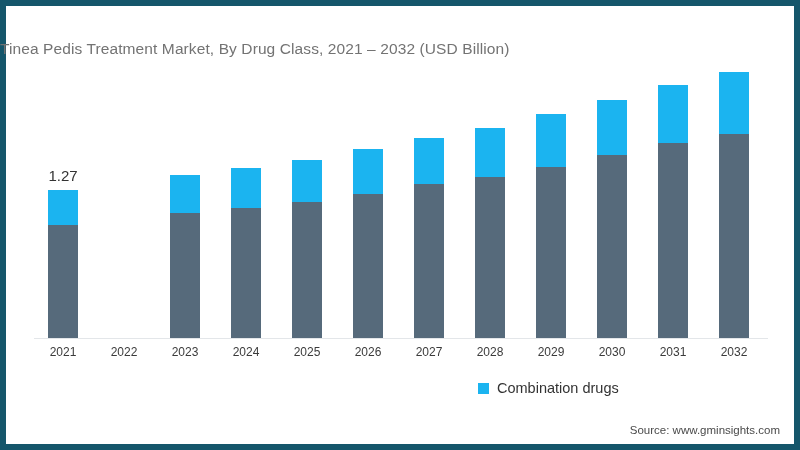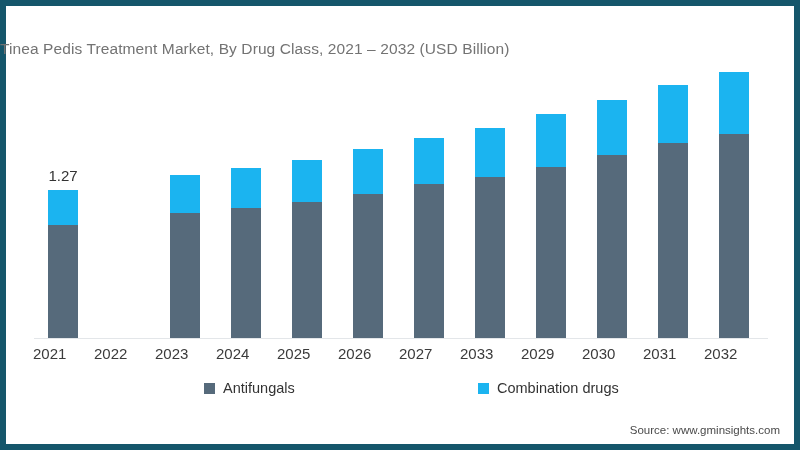--- a/index.html
+++ b/index.html
@@ -82,22 +82,22 @@
   .tick-labels {
     position: absolute;
     left: 34px;
     top: 341px;
     width: 732px;
     height: 22px;
   }
   .tick {
     position: absolute;
     width: 60px;
-    text-align: left;
-    font-size: 15px;
+    text-align: center;
+    font-size: 12px;
     color: #3b3b3b;
     top: 4px;
   }
   .legend {
     position: absolute;
     left: 0;
     top: 380px;
     width: 800px;
     height: 26px;
   }
@@ -187,32 +187,28 @@
   <div class="axis-line"></div>
 
   <div class="tick-labels" id="tick-labels">
       <div class="tick" style="left: -1px;">2021</div>
       <div class="tick" style="left: 60px;">2022</div>
       <div class="tick" style="left: 121px;">2023</div>
       <div class="tick" style="left: 182px;">2024</div>
       <div class="tick" style="left: 243px;">2025</div>
       <div class="tick" style="left: 304px;">2026</div>
       <div class="tick" style="left: 365px;">2027</div>
-      <div class="tick" style="left: 426px;">2033</div>
+      <div class="tick" style="left: 426px;">2028</div>
       <div class="tick" style="left: 487px;">2029</div>
       <div class="tick" style="left: 548px;">2030</div>
       <div class="tick" style="left: 609px;">2031</div>
       <div class="tick" style="left: 670px;">2032</div>
     </div>
 
   <div class="legend">
-    <div class="legend-item" id="legend-antifungals">
-      <span class="legend-swatch" id="swatch-antifungals" style="background: rgb(86, 106, 123);"></span>
-      <span>Antifungals</span>
-    </div>
     <div class="legend-item" id="legend-combination">
       <span class="legend-swatch" id="swatch-combination" style="background: rgb(27, 180, 240);"></span>
       <span>Combination drugs</span>
     </div>
   </div>
 
   <div class="source">Source: www.gminsights.com</div>
 
 </div>
 

